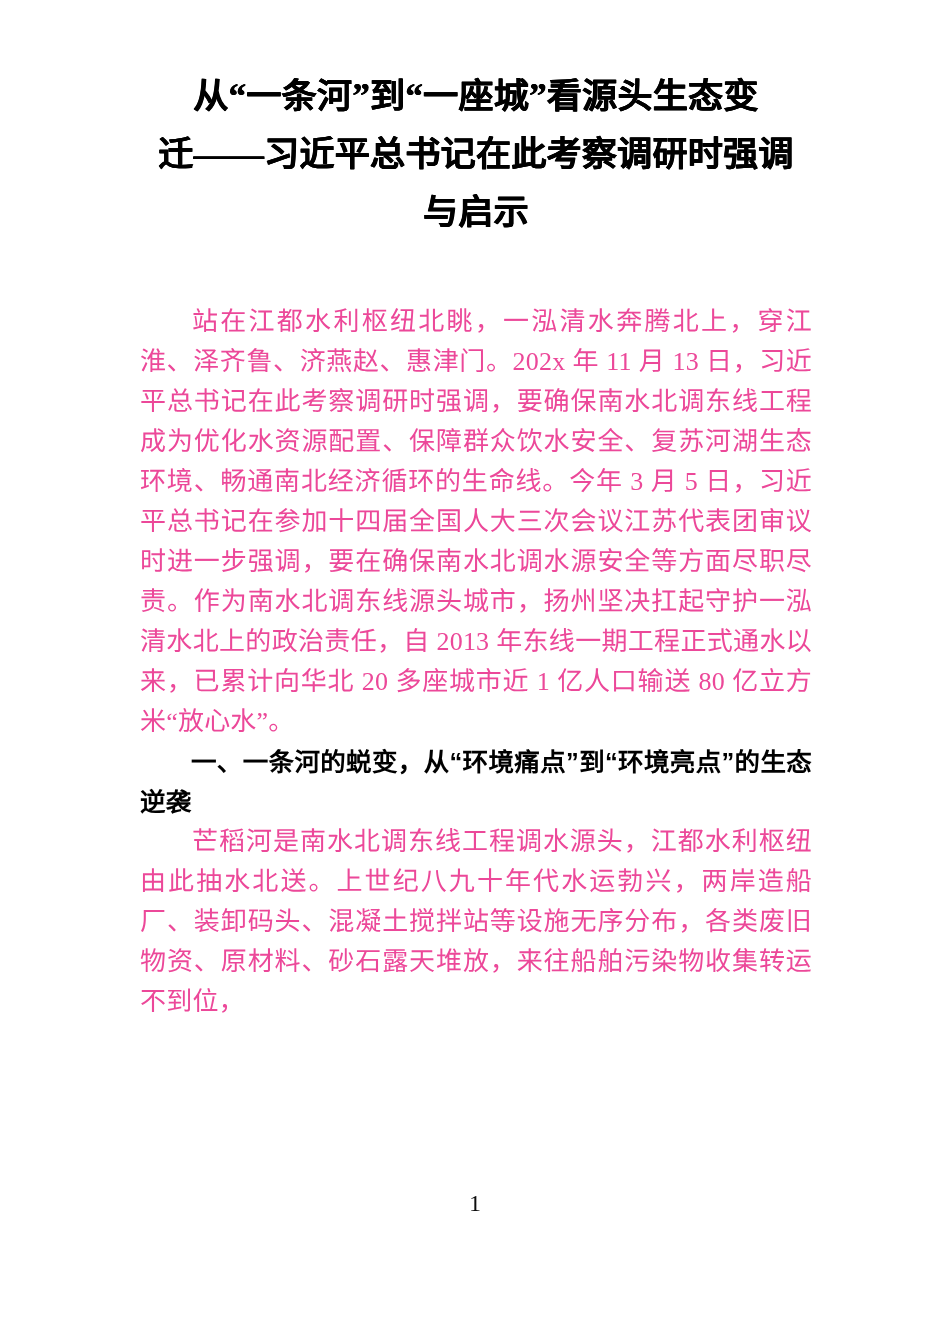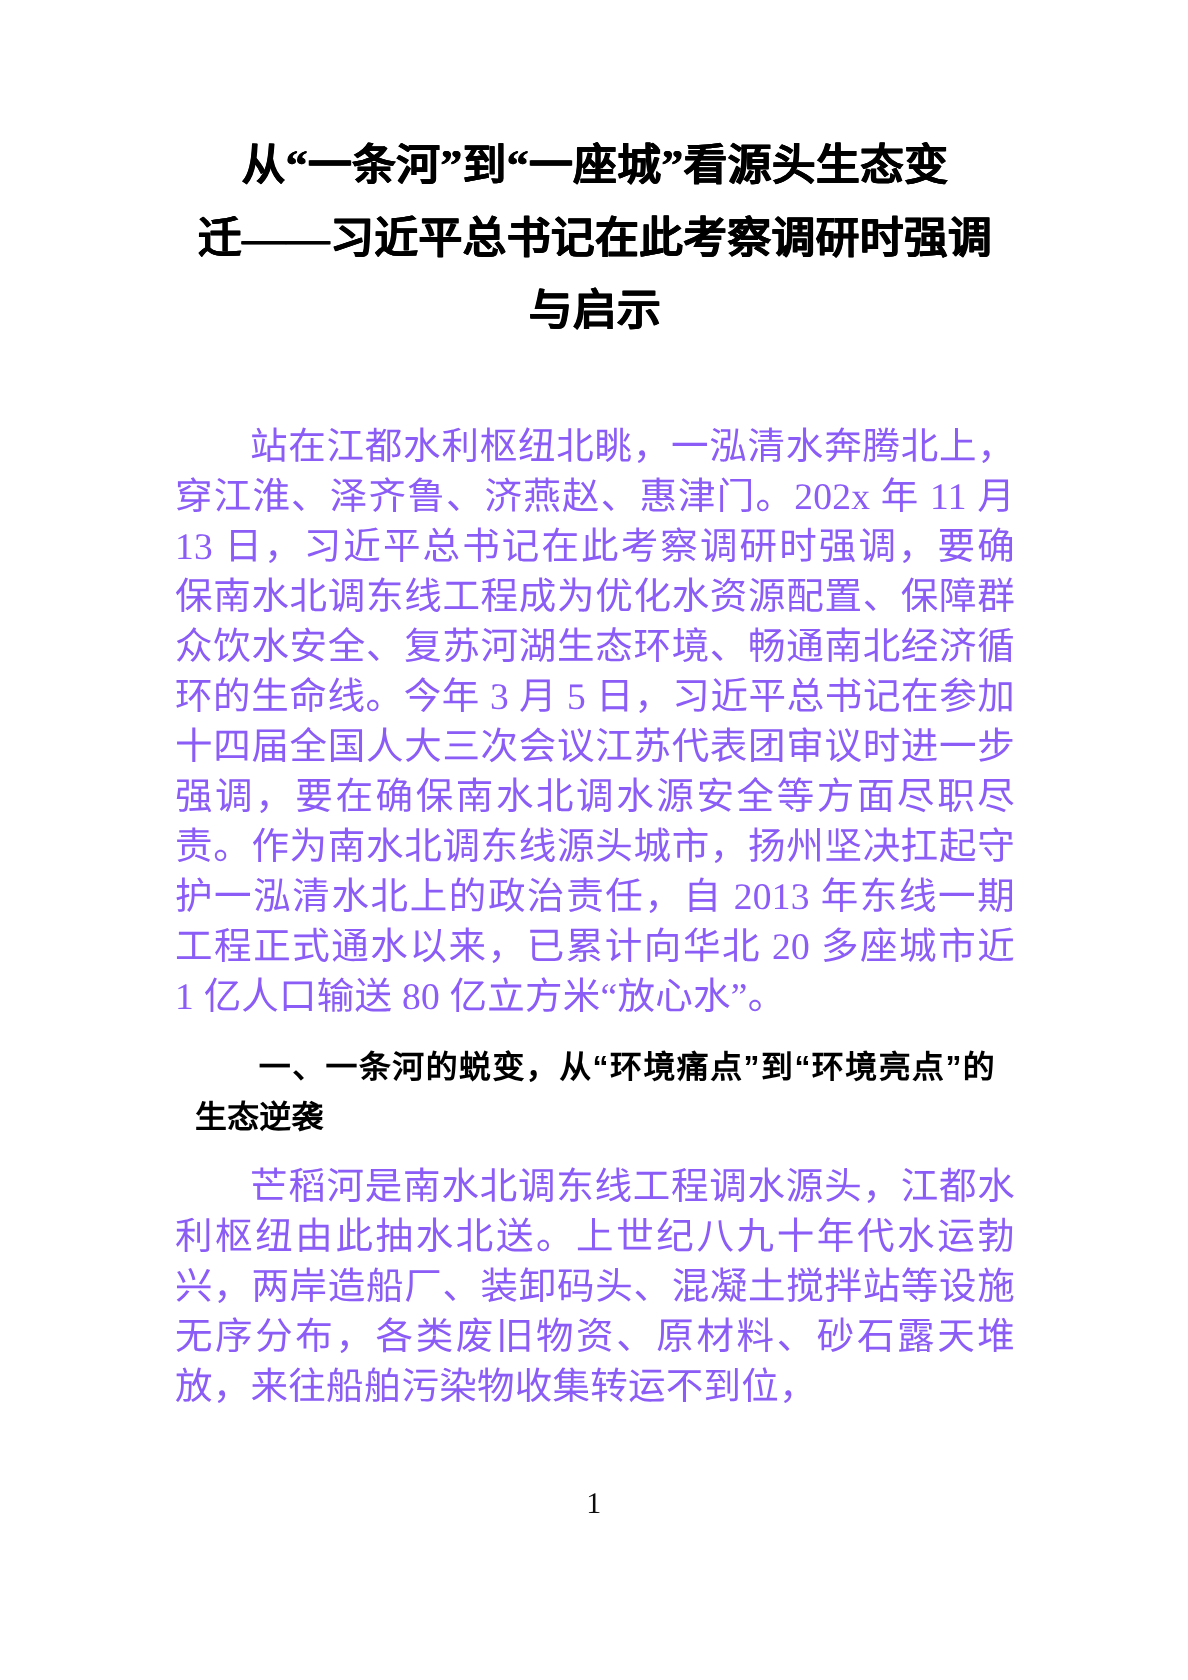--- a/index.html
+++ b/index.html
@@ -30,55 +30,55 @@
   .content {
     position: absolute;
     left: 140px;
     top: 0;
     width: 672px;
   }
 
   
   .doc-title {
     margin: 0;
-    padding-top: 104px;
+    padding-top: 68px;
     font-family: "Liberation Serif", "DejaVu Serif", serif;
     font-weight: 700;
     font-size: 35px;
     line-height: 58px;
     text-align: center;
     letter-spacing: 0.3px;
     color: #000;
     text-shadow: 0.35px 0 0 currentColor, -0.35px 0 0 currentColor;
   }
 
   
   .body-block {
     margin-top: 60px;
   }
 
   p.para {
     margin: 0;
     font-family: "Liberation Serif", "DejaVu Serif", serif;
-    font-size: 30px;
+    font-size: 26px;
     line-height: 40px;
     text-align: justify;
     text-align-last: left;
     text-justify: inter-character;
     letter-spacing: 0.2px;
-    color: #8b5cf6;
+    color: #ec4899;
   }
 
   p.para.indent {
     text-indent: 2em;
   }
 
   
   p.section-heading {
-    margin: 16px;
+    margin: 0;
     font-family: "Liberation Sans", "DejaVu Sans", sans-serif;
     font-weight: 700;
     font-size: 25.5px;
     line-height: 40px;
     text-indent: 2em;
     text-align: justify;
     text-align-last: left;
     text-justify: inter-character;
     letter-spacing: 0.2px;
     color: #000;

